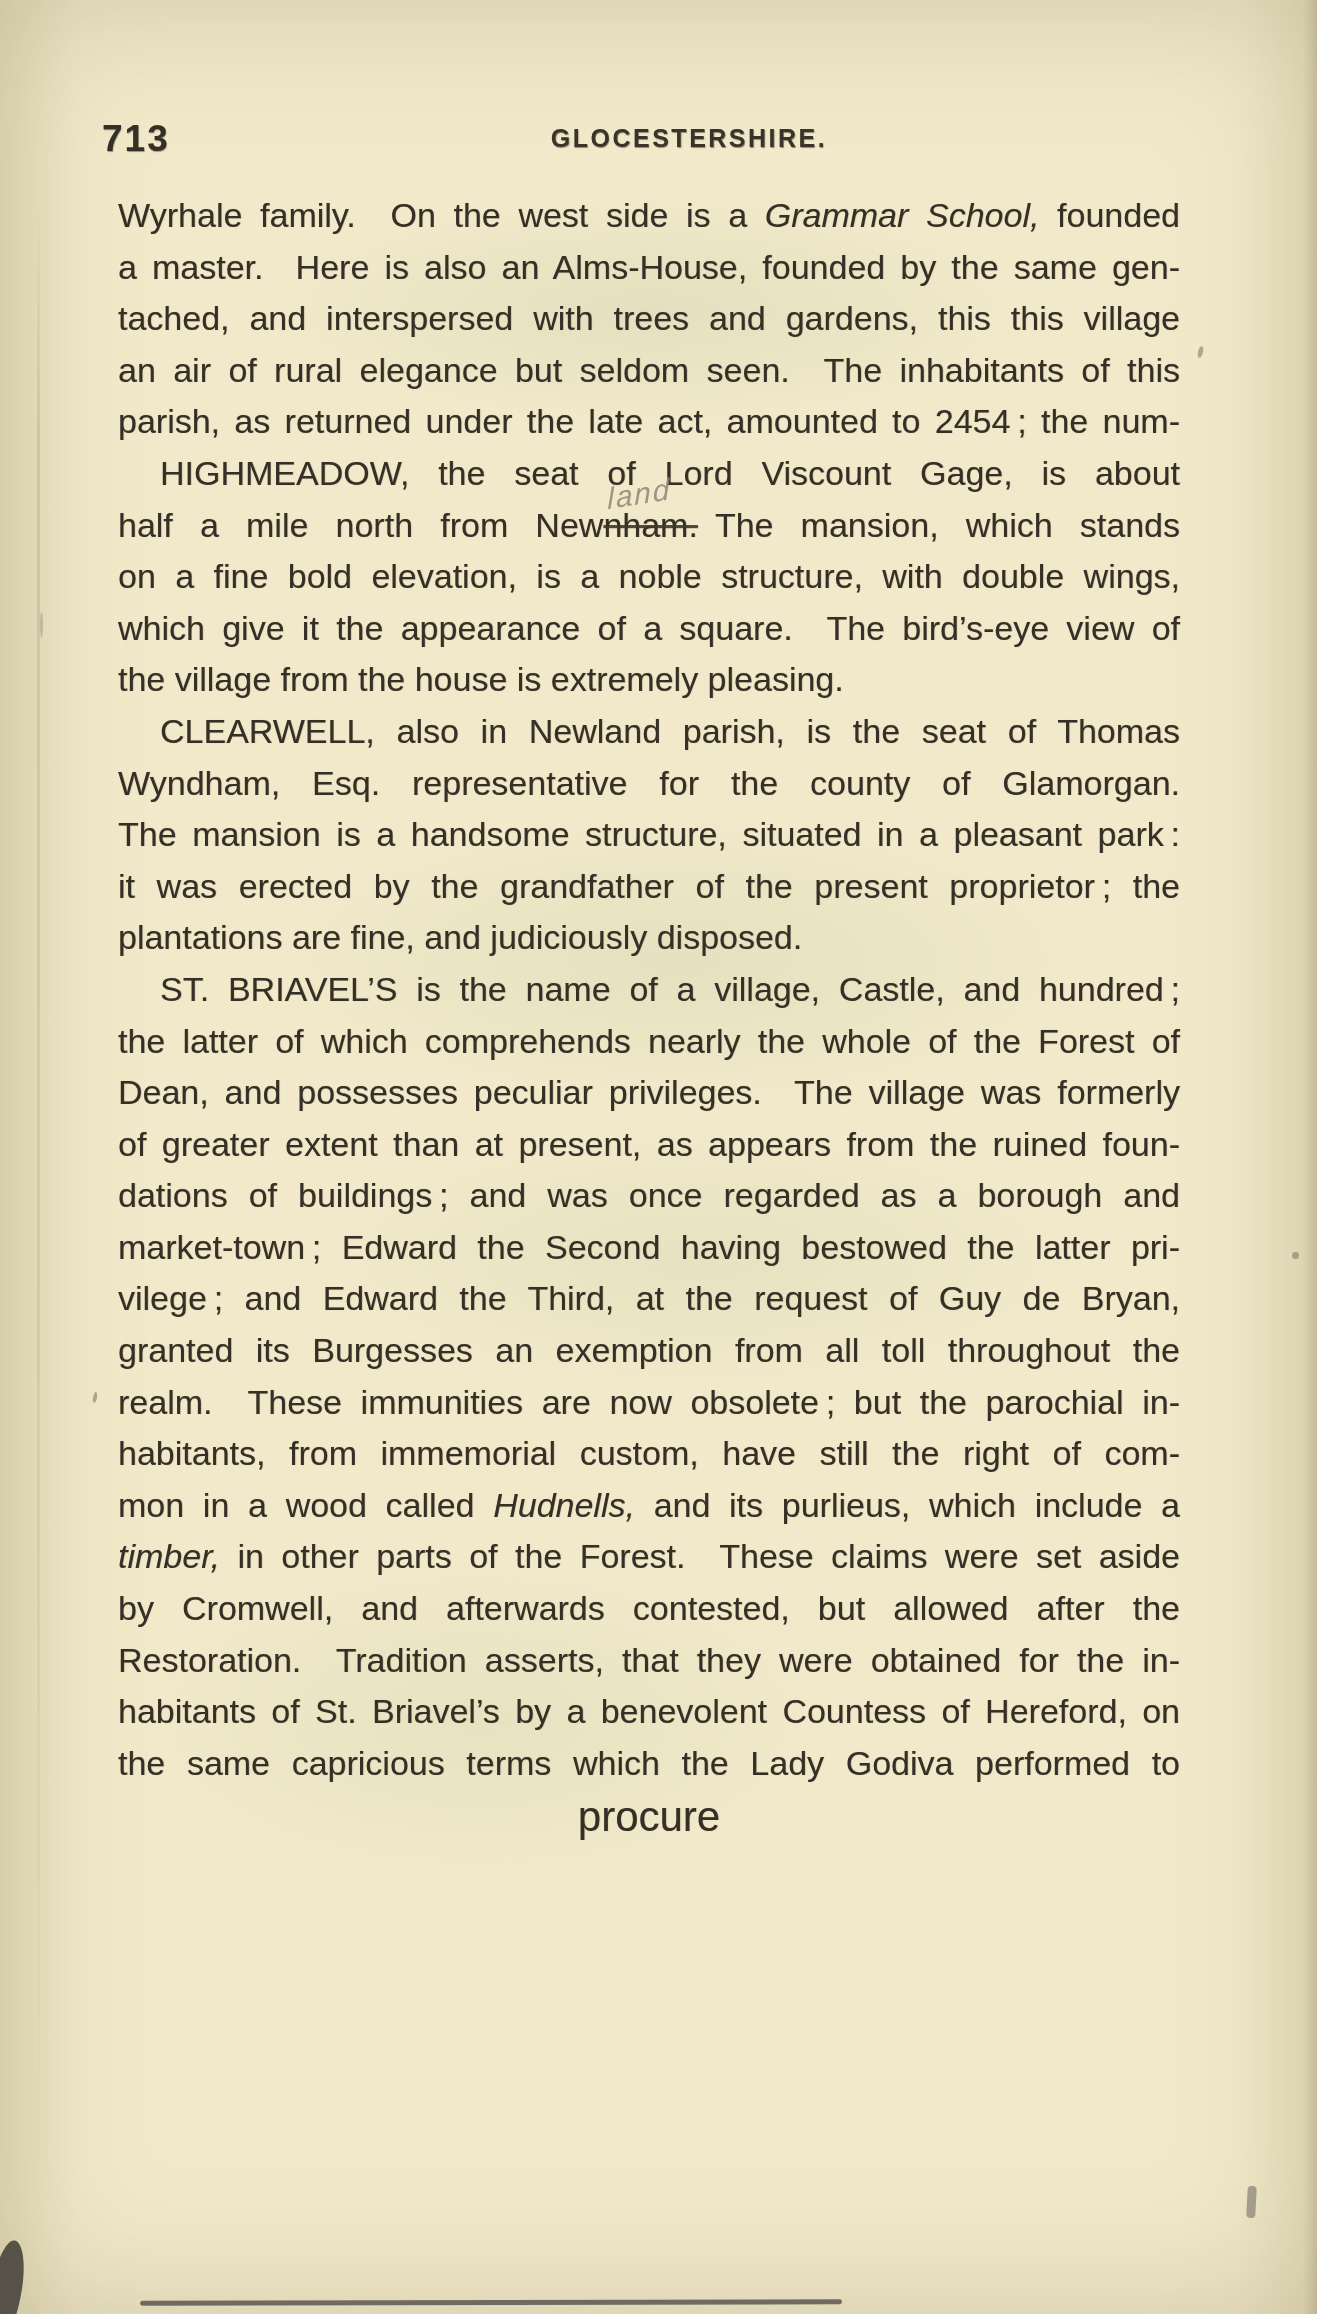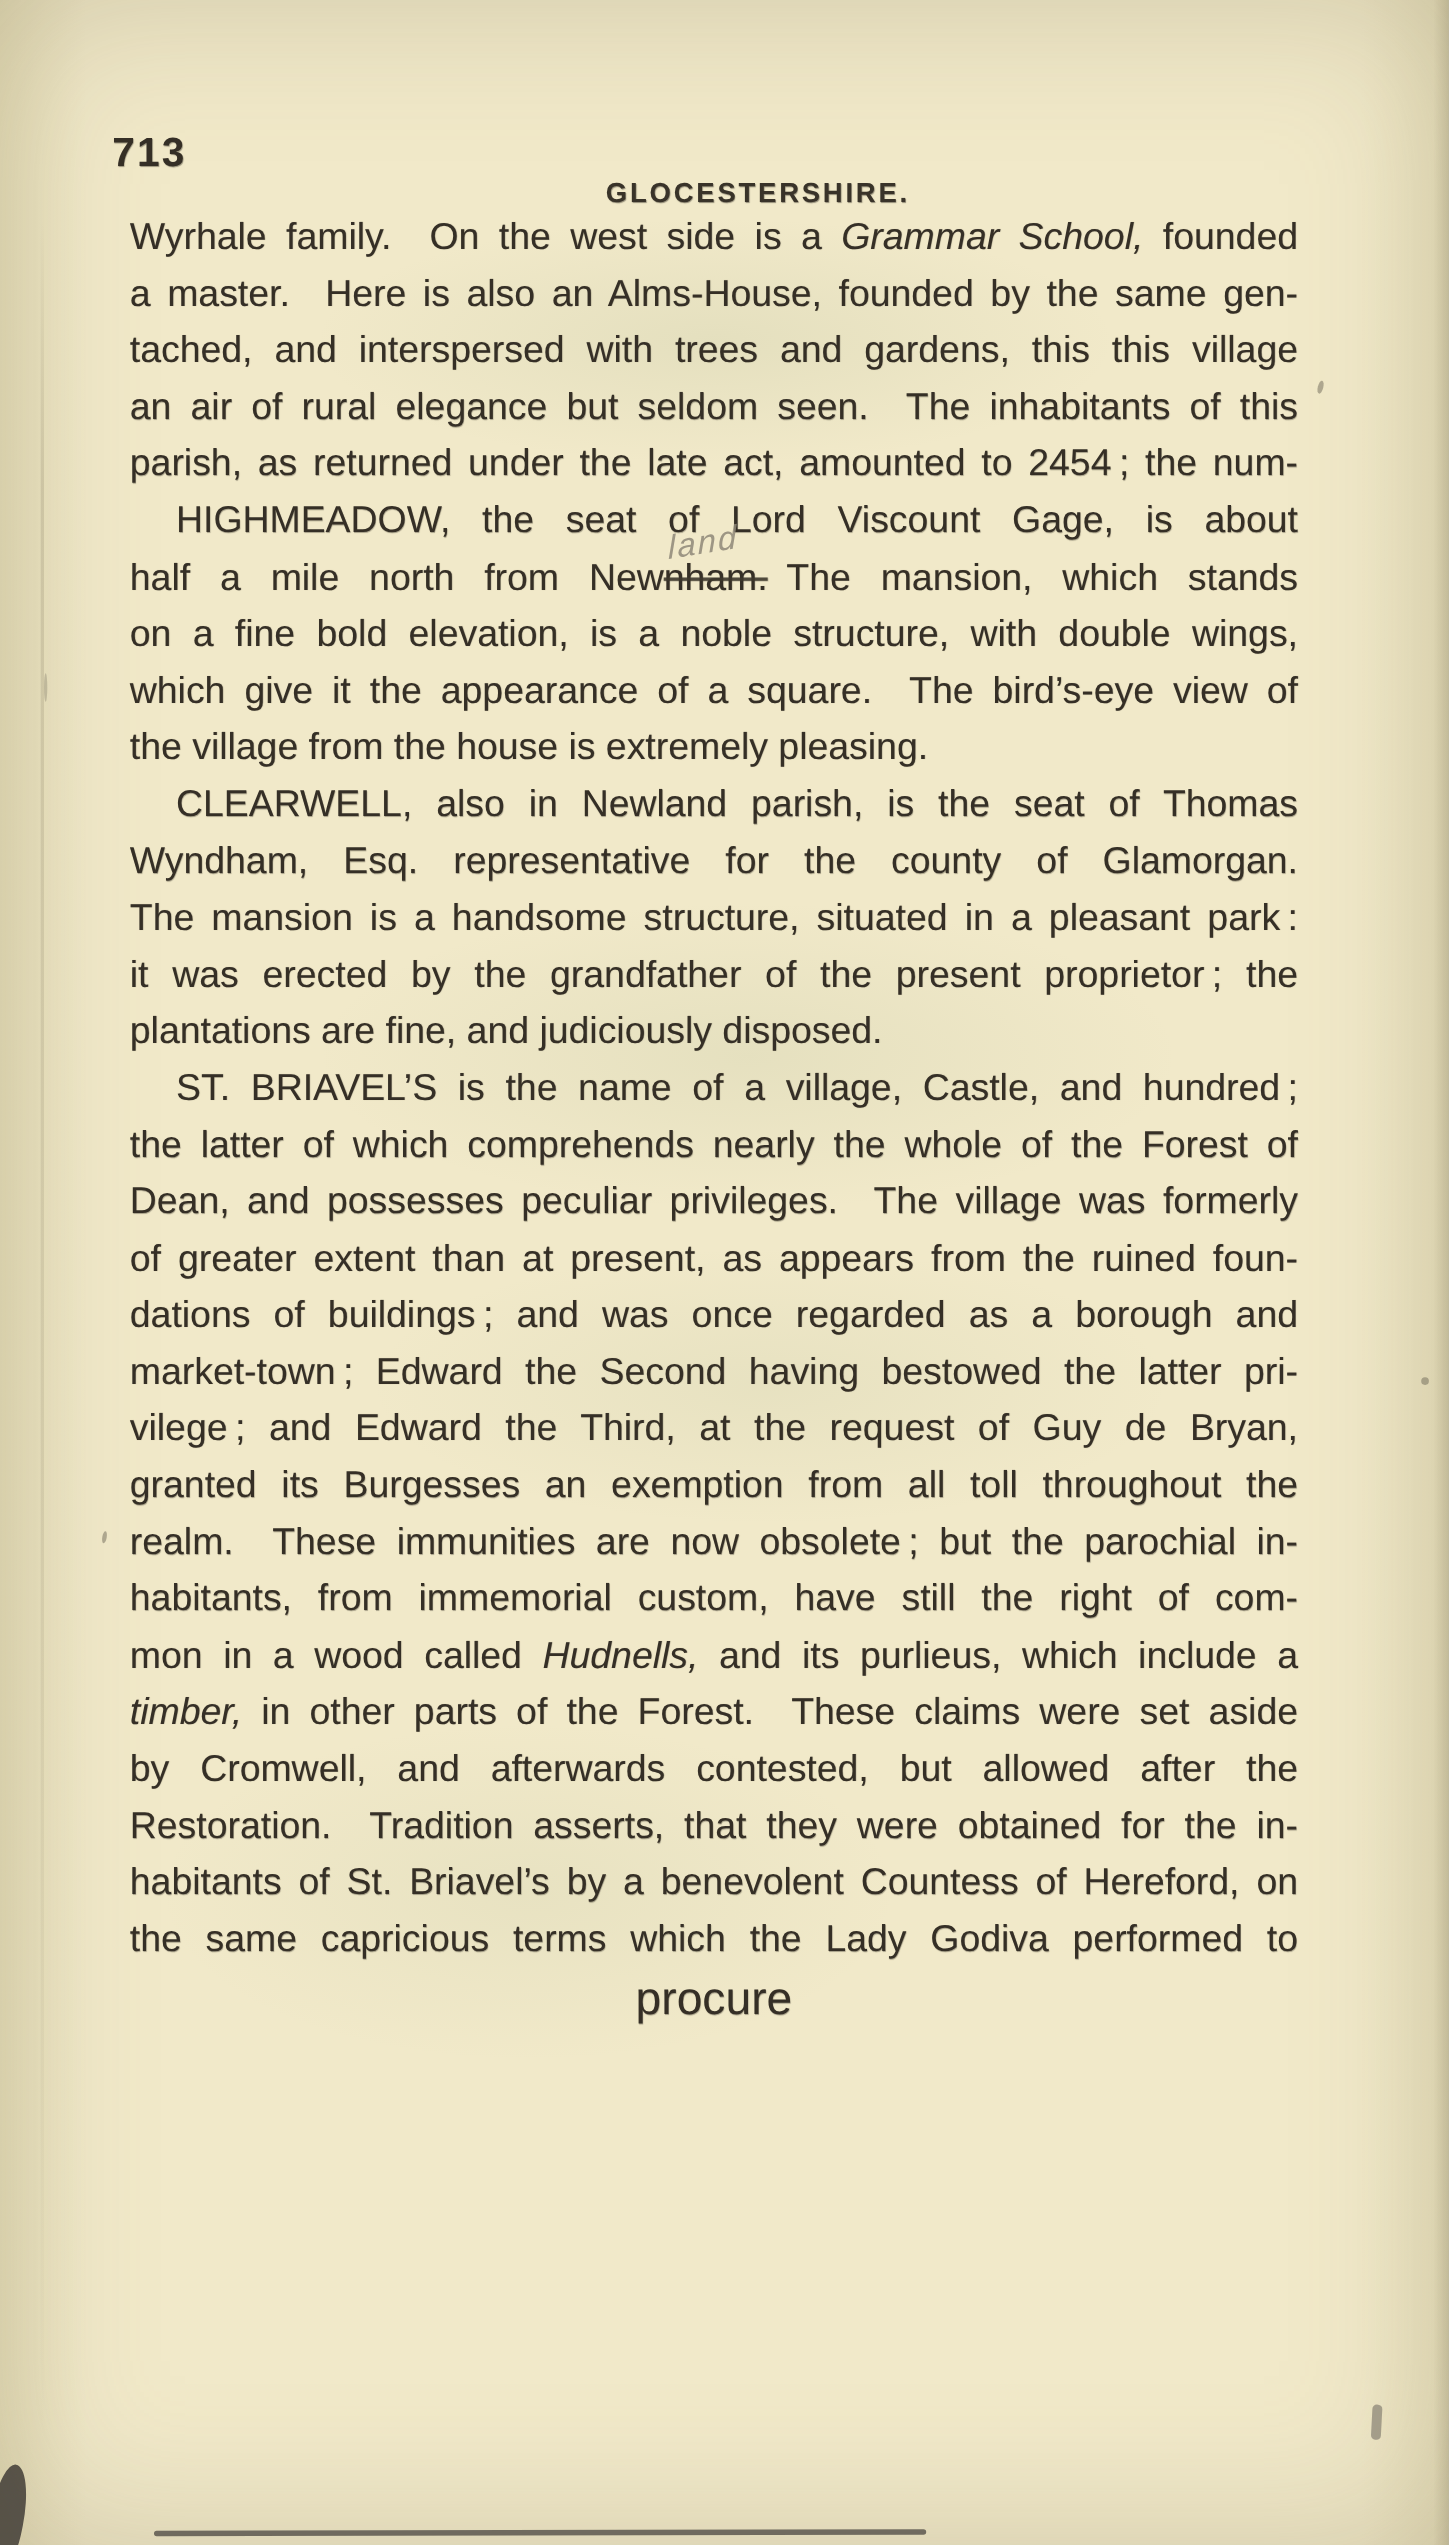--- a/index.html
+++ b/index.html
@@ -27,21 +27,20 @@
     font-size:37px; font-weight:700; letter-spacing:2px;
     text-shadow:0.6px 0.6px 0.8px rgba(53,48,37,0.45);
   }
   .running-title{
     position:absolute; left:50%; top:6px;
     transform:translateX(-50%) translateX(40px);
     font-size:25px; font-weight:700; letter-spacing:2.5px;
     color:#393329;
     text-shadow:0.6px 0.6px 0.9px rgba(53,48,37,0.5);
     white-space:nowrap;
-    margin-top:38px;
   }
   .text-block{
     position:absolute; top:190px; left:118px; width:1062px;
   }
   .line{
     height:51.6px; line-height:51.6px;
     font-size:34px;
     text-align:justify; text-align-last:justify;
     white-space:nowrap;
     text-shadow:0.45px 0.45px 0.7px rgba(53,48,37,0.38);

